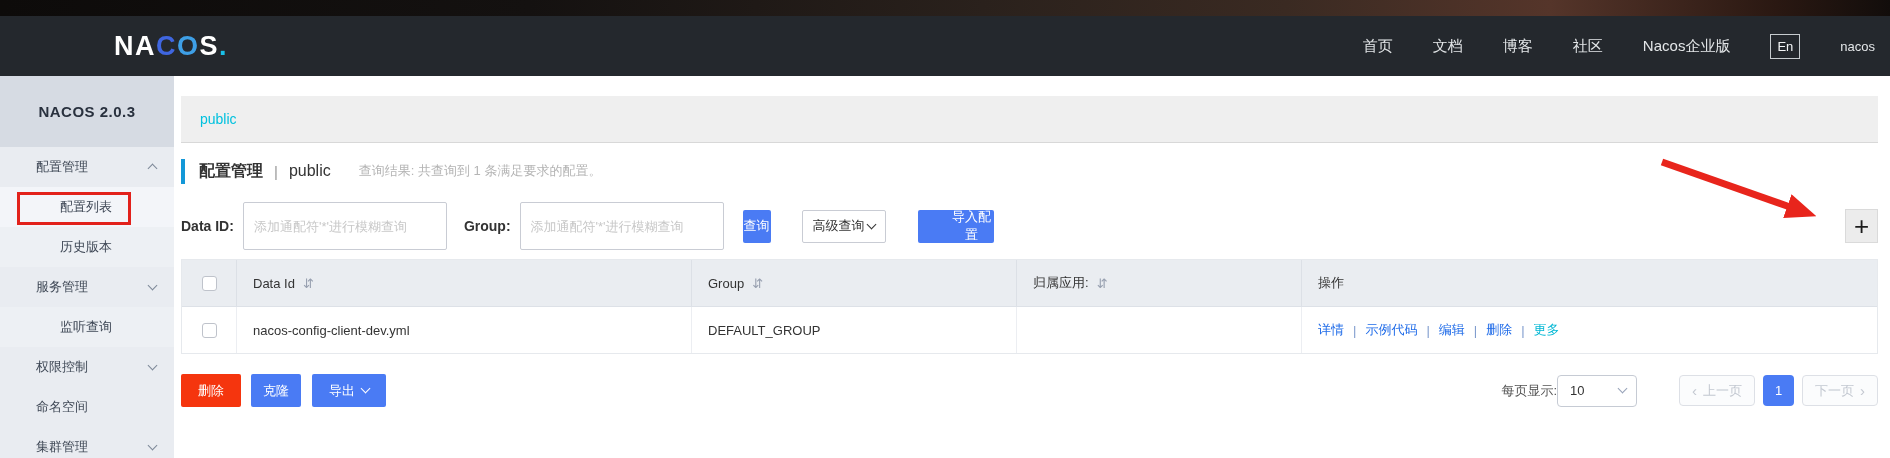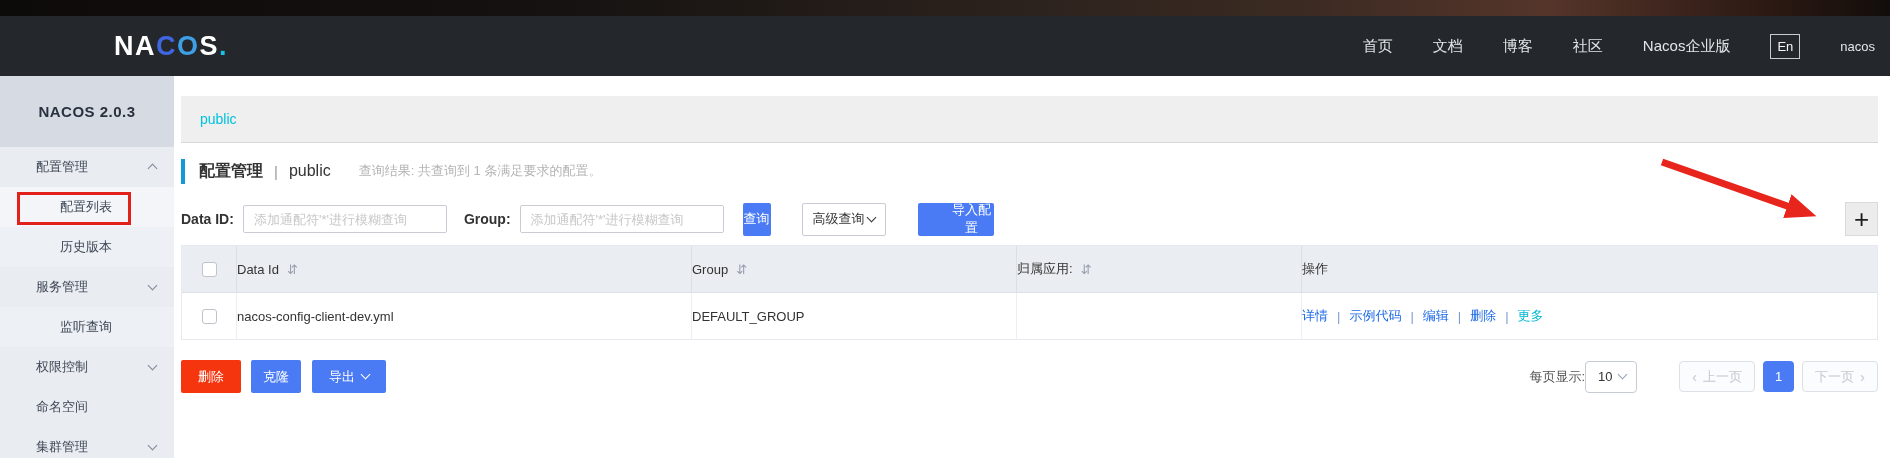--- a/index.html
+++ b/index.html
@@ -47,60 +47,60 @@
 
   .page-header { margin-top:14px; display:flex; align-items:center; height:28px; }
   .title-bar { width:4px; height:25px; background:#1398d8; margin-right:14px; }
   .title { font-size:16px; font-weight:bold; color:#333; }
   .title-sep { margin:0 11px; color:#999; font-size:15px; }
   .title-ns { font-size:16px; color:#333; }
   .result-text { margin-left:28px; font-size:13px; color:#b5b5b5; }
 
   .filter-row { margin-top:17px; display:flex; align-items:center; }
   .f-label { font-size:14px; font-weight:bold; color:#333; margin-right:9px; }
-  .f-input { width:204px; height:28px; border:1px solid #c9ccd4; border-radius:2px; padding:0 10px;
+  .f-input { width:204px; height:48px; border:1px solid #c9ccd4; border-radius:2px; padding:0 10px;
              font-size:13px; color:#333; font-family:inherit; outline:none; }
   .f-input::placeholder { color:#c8c8c8; }
   .g-label { margin-left:17px; }
   .btn { height:33px; border-radius:2px; font-size:13px; font-family:inherit; cursor:pointer;
          display:inline-flex; align-items:center; justify-content:center; }
   .btn-primary { background:#4a7bf4; color:#fff; border:none; }
   .search-btn { width:28px; margin-left:19px; }
   .adv-btn { width:84px; margin-left:31px; background:#fff; border:1px solid #c9ccd4; color:#333; gap:3px; }
   .import-btn { width:76px; margin-left:32px;padding-left:32px; }
   .chev { width:7px; height:7px; border-right:1.5px solid currentColor; border-bottom:1.5px solid currentColor;
           transform:rotate(45deg); margin-top:-4px; display:inline-block; }
   .add-btn { margin-left:auto; width:33px; height:34px; background:#ececec; border:1px solid #dadada;
              font-size:26px; font-weight:300; color:#1c1c1c; line-height:1; cursor:pointer;
              display:flex; align-items:center; justify-content:center; font-family:inherit; }
 
   
   .table { margin-top:9px; border:1px solid #e6e9ed; }
   .thead { display:flex; align-items:center; height:47px; background:#eaedf1; border-bottom:1px solid #dde1e7;
            font-size:13px; color:#333; }
   .trow { display:flex; align-items:center; height:46px; background:#fff; font-size:13px; color:#333; }
-  .cell { display:flex; align-items:center; height:100%; }
+  .cell { display:flex; align-items:center; height:100%; padding-left:16px; }
   .c-check { width:54px; justify-content:center; padding-left:0; }
   .c-dataid { width:455px; } .c-group { width:325px; } .c-app { width:285px; } .c-actions { flex:1; }
   .thead .cell + .cell { border-left:1px solid #dce0e6; }
   .trow .cell + .cell { border-left:1px solid #eceef2; }
   .checkbox { width:15px; height:15px; background:#fff; border:1px solid #bfc3cb; border-radius:3px; cursor:pointer; }
   .sort-ic { color:#98a0b0; font-size:13px; margin-left:8px; font-family:"DejaVu Sans",sans-serif; cursor:pointer; }
   .act-link { color:#1f6be8; cursor:pointer; }
   .act-link.more { color:#00b7d4; }
   .act-sep { color:#7e9bcd; margin:0 9px; }
 
   
   .footer-row { margin-top:20px; display:flex; align-items:center; }
   .del-btn { width:60px; background:#f5350e; color:#fff; border:none; }
   .clone-btn { width:50px; margin-left:10px; }
   .export-btn { width:74px; margin-left:11px; gap:7px; }
   .pager { margin-left:auto; display:flex; align-items:center; }
   .pp-label { font-size:13px; color:#555; }
-  .pp-select { width:52px; height:32px; border:1px solid #c6cbd4; border-radius:4px; background:#fff;
+  .pp-select { width:80px; height:32px; border:1px solid #c6cbd4; border-radius:4px; background:#fff;
                display:flex; align-items:center; justify-content:space-between; padding:0 10px 0 12px;
                font-size:13px; color:#333; cursor:pointer; }
   .pp-select .chev { color:#96a2b8; }
   .pg-btn { height:31px; border:1px solid #dde0e6; border-radius:4px; background:#fbfcfd; color:#c3c8d1;
             font-size:13px; display:flex; align-items:center; padding:0 12px; gap:6px; margin-left:8px; cursor:default; }
   .pg-btn.prev { margin-left:42px; }
   .pg-cur { width:31px; height:31px; border-radius:4px; background:#4a7bf4; color:#fff; font-size:13px;
             display:flex; align-items:center; justify-content:center; margin-left:8px; cursor:pointer; }
   .pg-ic { font-size:15px; }
 

